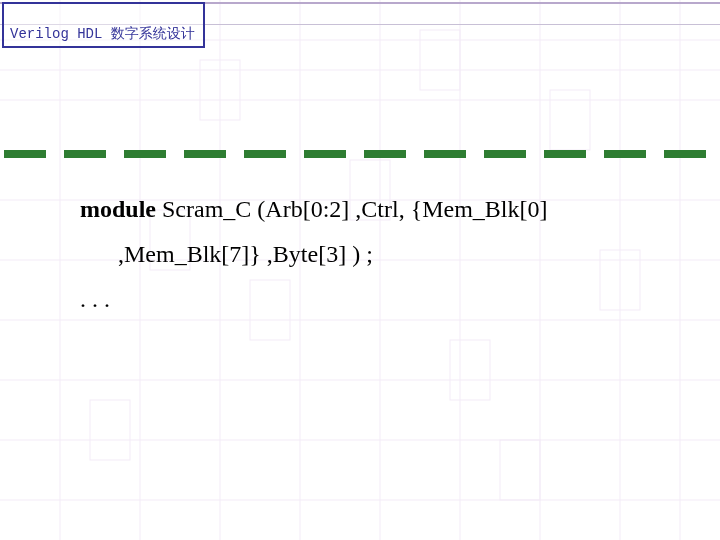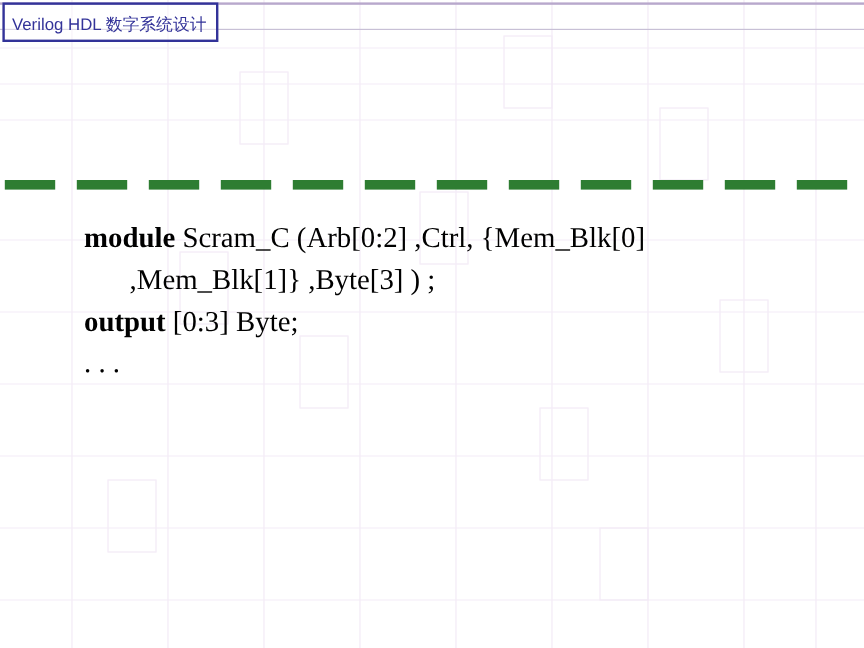--- a/index.html
+++ b/index.html
@@ -15,22 +15,22 @@
     inset: 0;
     opacity: 0.22;
     pointer-events: none;
   }
   .bg-circuit svg { width: 100%; height: 100%; }
   .header-tab {
     position: absolute;
     top: 2px;
     left: 2px;
     border: 2px solid #333399;
-    padding: 8px 8px 3px 6px;
-    font-family: Liberation Sans, sans-serif;
+    padding: 21px 8px 3px 6px;
+    font-family: Liberation Mono, monospace;
     font-size: 14px;
     color: #333399;
     background: rgba(255,255,255,0.4);
   }
   .rule-top {
     position: absolute;
     left: 0; right: 0;
     top: 2px;
     height: 2px;
     background: #b8a8cc;
@@ -61,21 +61,21 @@
   .code {
     position: absolute;
     left: 70px;
     top: 182px;
     width: 600px;
     font-size: 24px;
     line-height: 1.45;
     color: #000;
   }
   .code .kw { font-weight: bold; }
-  .code p { margin: 0; }
+  .code p { margin: 10px; }
   .indent { padding-left: 38px; }
 </style>
 </head>
 <body>
 
 <div class="slide">
 
   <div class="bg-circuit">
     <svg viewBox="0 0 720 540" preserveAspectRatio="none">
       <g stroke="#c9a3d8" stroke-width="1" fill="none">
@@ -130,20 +130,17 @@
       <span></span>
       <span></span>
       <span></span>
       <span></span>
   </div>
 
   <div class="code">
     <p>
       <span class="kw">module</span><span> Scram_C (Arb[0:2] ,Ctrl, {Mem_Blk[0]</span>
     </p>
-    <p class="indent">,Mem_Blk[1]} ,Byte[3] ) ;</p>
-    <p>
-      <span class="kw">output</span><span> [0:3] Byte;</span>
-    </p>
+    <p class="indent">,Mem_Blk[7]} ,Byte[3] ) ;</p>
     <p>. . .</p>
   </div>
 
 </div>
 
 </body></html>

